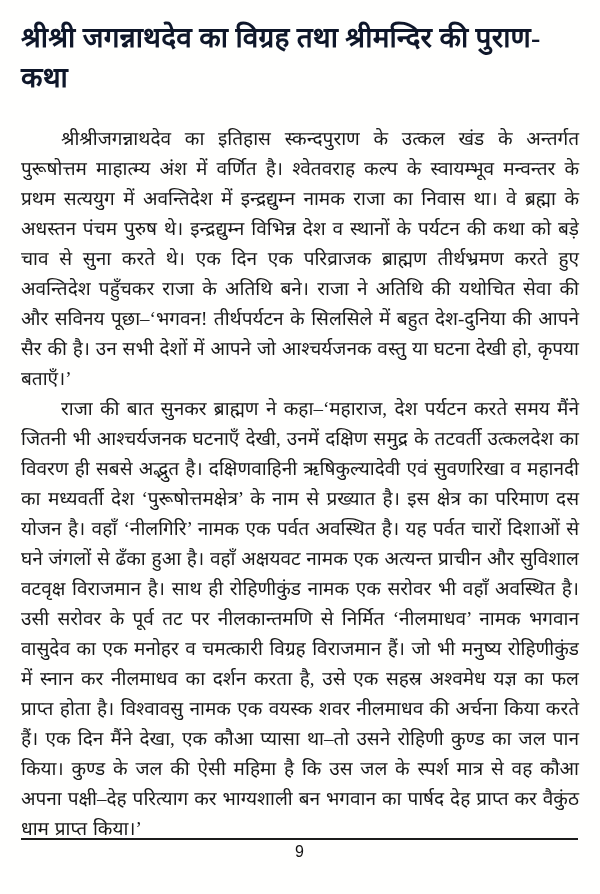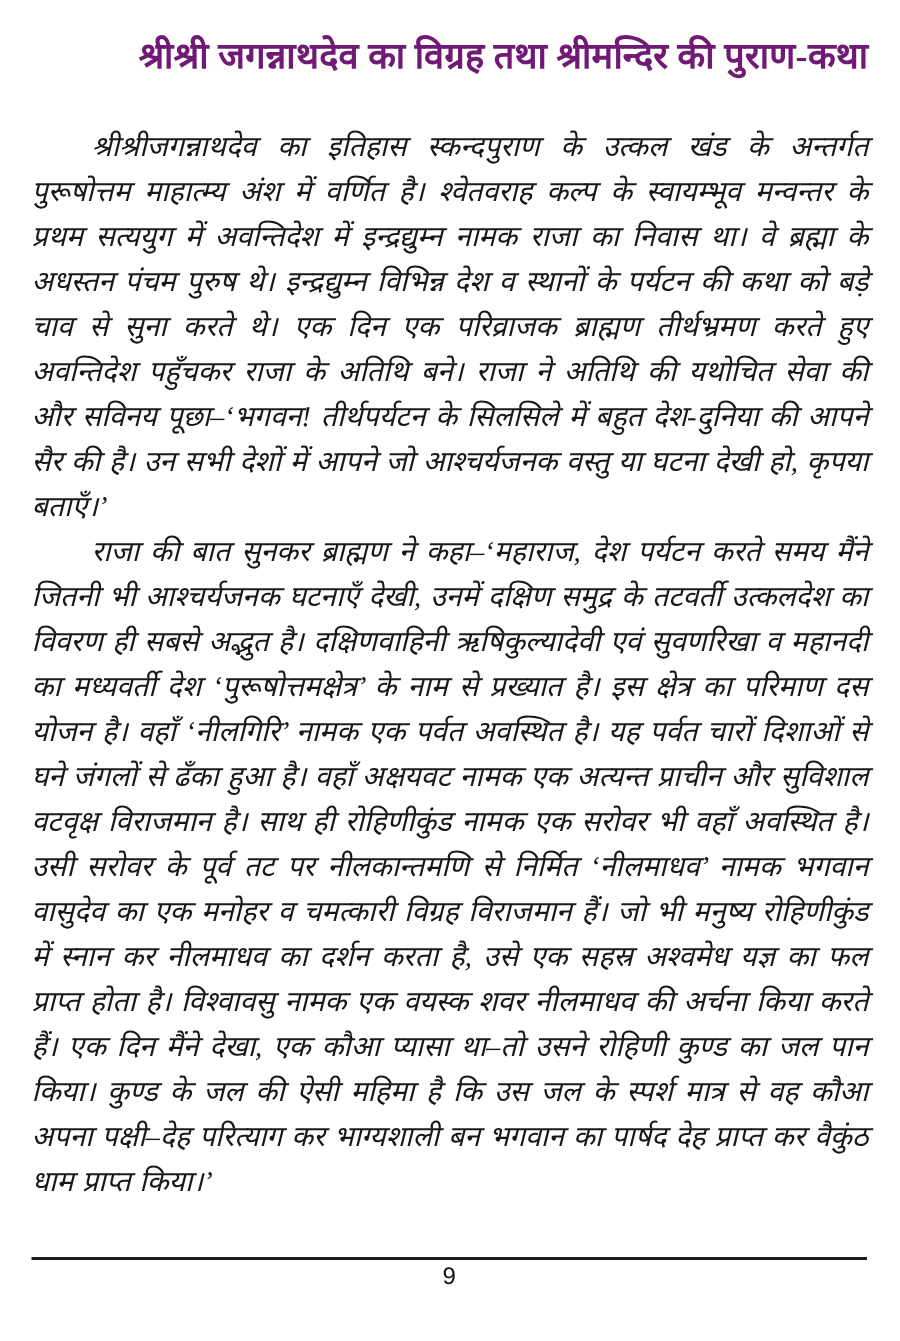--- a/index.html
+++ b/index.html
@@ -16,39 +16,38 @@
     height: 894px;
     background: #fffffe;
     color: #141414;
     font-family: "Liberation Serif", "DejaVu Serif", serif;
     box-sizing: border-box;
     padding: 12px 21px 0 21px;
   }
   .page-title {
     margin: 0;
     padding: 6px 0 0 0;
-    text-align: right;
-    font-size: 24px;
+    text-align: left;
+    font-size: 28px;
     line-height: 40px;
     font-weight: 700;
-    color: #701a75;
+    color: #0f172a;
     letter-spacing: 0.2px;
   }
   .body-text {
     margin-top: 26px;
   }
   .body-text p {
     margin: 0;
     font-size: 19px;
     line-height: 30px;
     text-align: justify;
     text-indent: 40px;
     color: #181818;
     word-spacing: 1px;
-    font-style: italic;
   }
   .page-footer {
     position: absolute;
     left: 21px;
     right: 22px;
     top: 838px;
   }
   .footer-rule {
     border: none;
     border-top: 2px solid #1c1c1c;

